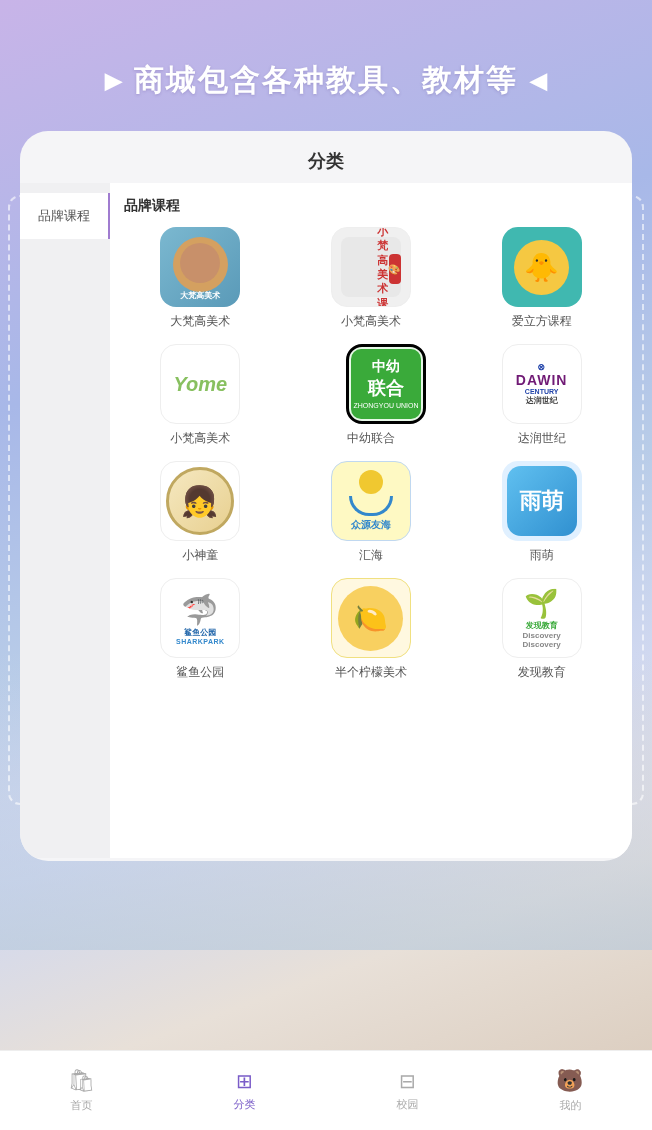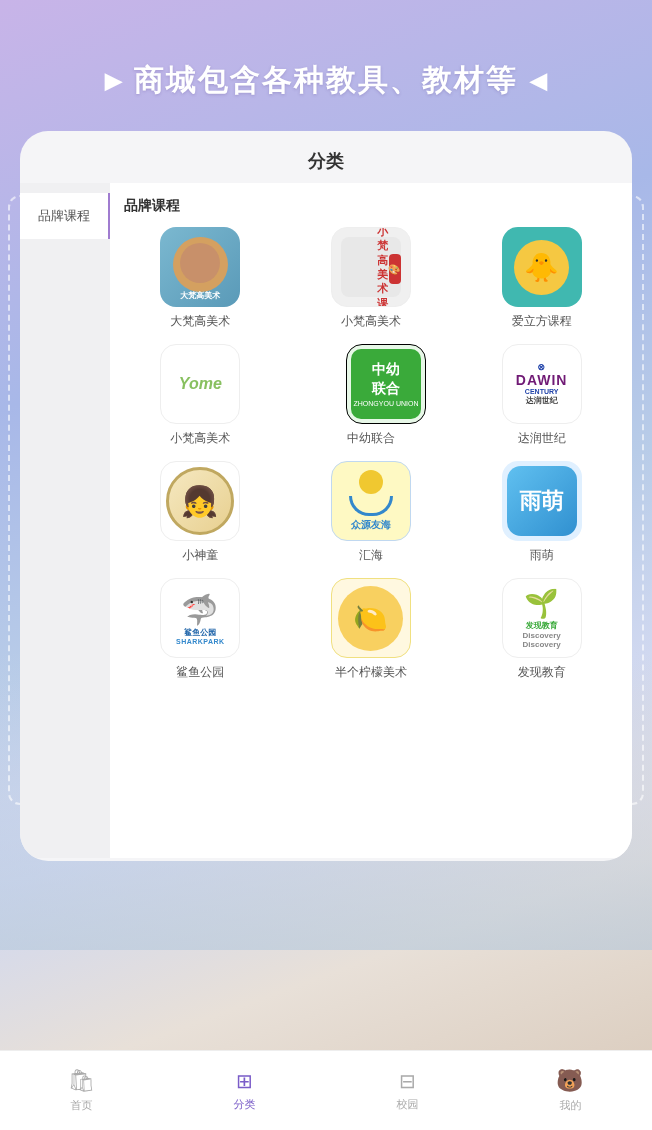--- a/index.html
+++ b/index.html
@@ -179,28 +179,28 @@
       display: flex;
       align-items: center;
       justify-content: center;
       font-size: 28px;
     }
     .logo-youmei {
       background: white;
       border: 1px solid #eee;
     }
     .logo-youmei-inner {
-      font-size: 16px;
+      font-size: 20px;
       font-style: italic;
       color: #88c060;
       font-weight: bold;
     }
     .logo-zhongyou {
       background: #e8f8e8;
-      border: 1px solid #000000;
+      border: 3px solid #000000;
       margin-left: 30px;
     }
     .logo-zhongyou-inner {
       background: #3aaa3a;
       color: white;
       width: 70px; height: 70px;
       border-radius: 10px;
       display: flex;
       align-items: center;
       justify-content: center;
@@ -425,21 +425,21 @@
           <div class="brand-logo logo-youmei" style="background:white;border:1px solid #eee;">
             <div class="logo-youmei-inner">Yome</div>
           </div>
           <span class="brand-name">小梵高美术</span>
         </div>
 
         <div class="brand-item">
           <div class="brand-logo logo-zhongyou">
             <div class="logo-zhongyou-inner">
               <span style="font-size:14px;">中幼</span>
-              <span style="font-size:14px;font-family:Liberation Serif, serif;">联合</span>
+              <span style="font-size:18px;font-family:Liberation Serif, serif;">联合</span>
               <span style="font-size:7px;font-weight:normal;">ZHONGYOU UNION</span>
             </div>
           </div>
           <span class="brand-name">中幼联合</span>
         </div>
 
         <div class="brand-item">
           <div class="brand-logo logo-dawin">
             <div class="logo-dawin-inner">
               <div style="font-size:9px;color:#2244aa;letter-spacing:1px;font-weight:bold;">⊗</div>

